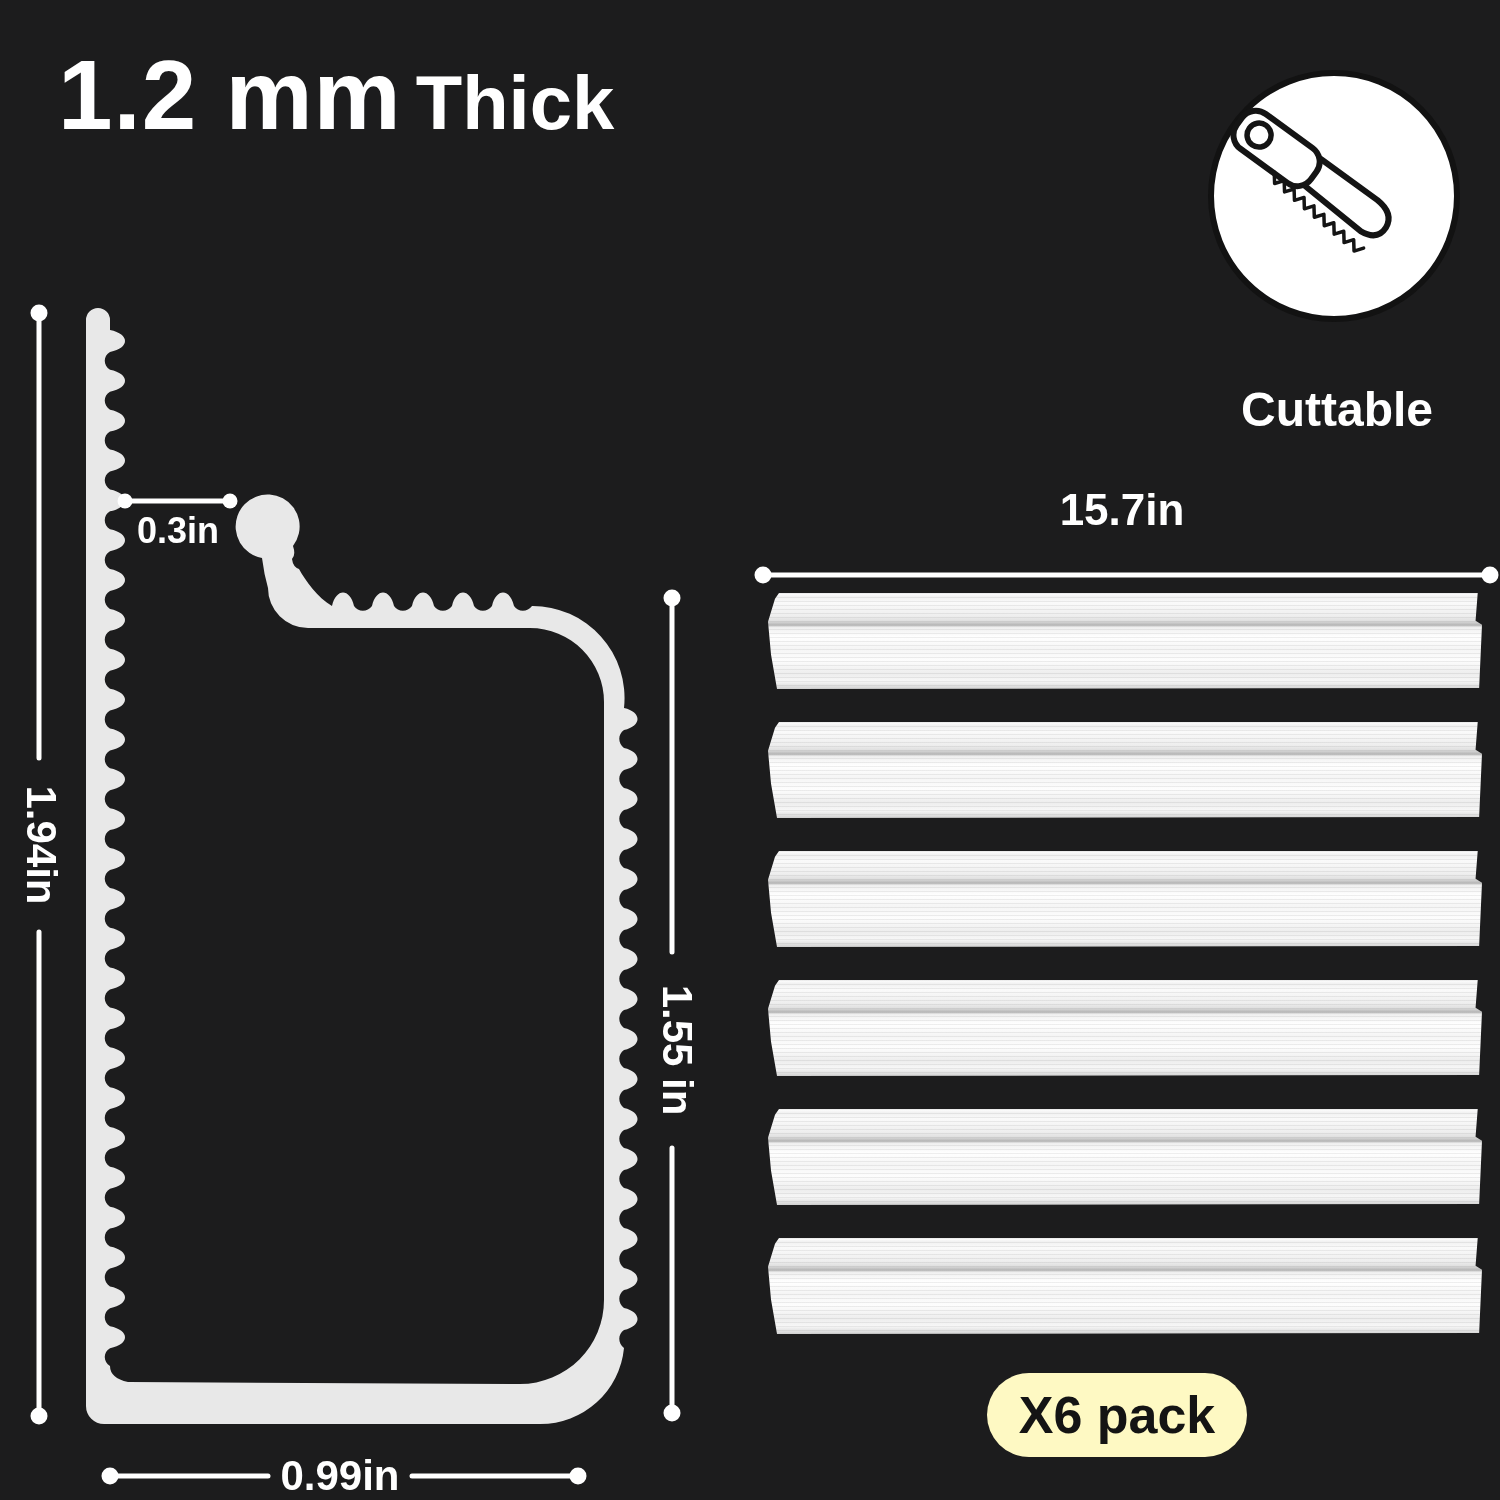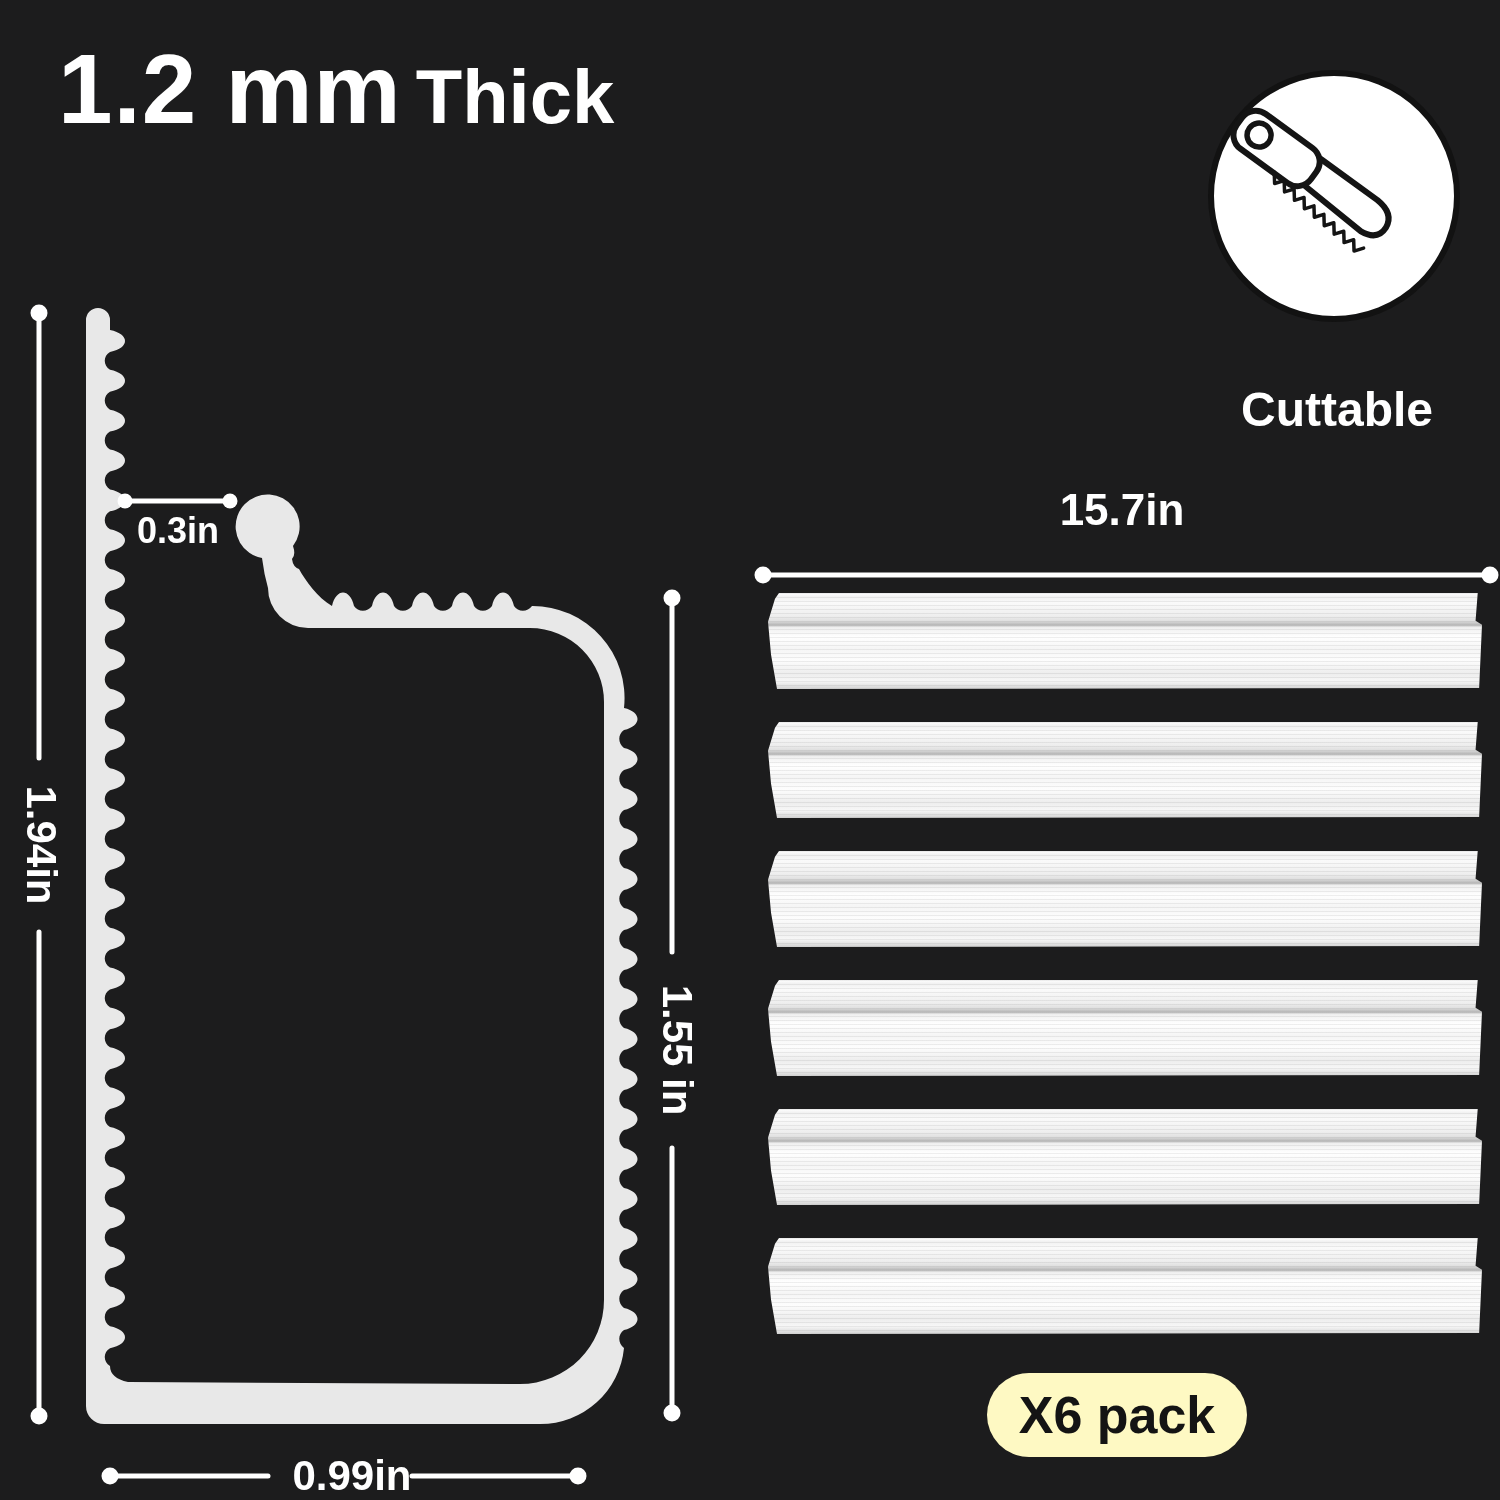--- a/index.html
+++ b/index.html
@@ -1,39 +1,39 @@
 <!DOCTYPE html>
 <html><head>
 <meta charset="utf-8">
 <style>
   html,body{margin:0;padding:0;background:#1c1c1d;}
   body{width:1500px;height:1500px;position:relative;overflow:hidden;
        font-family:"Liberation Sans",sans-serif;color:#fff;}
   .abs{position:absolute;}
 
   
-  .title-block{left:58px;top:40px;line-height:1;}
+  .title-block{left:58px;top:46px;line-height:1;}
   .title-size{font-size:98px;font-weight:700;letter-spacing:1px;}
   .title-thick{font-size:76px;font-weight:700;margin-left:14px;}
   .title-line2{font-size:82px;font-weight:700;margin-top:14px;letter-spacing:1px;}
 
   
   .cut-circle{left:1208px;top:70px;width:252px;height:252px;border-radius:50%;
               background:#fff;border:6px solid #121212;box-sizing:border-box;}
   .cut-label{left:1337px;top:358px;transform:translateX(-50%);
              font-size:48px;font-weight:700;margin-top:24px;}
 
   
   .dim{font-weight:700;white-space:nowrap;}
   .dim-h{transform:translate(-50%,-50%);text-align:right;}
   .dim-v{transform:translate(-50%,-50%) rotate(90deg);}
   .lbl-gap{left:178px;top:531px;font-size:36px;}
   .lbl-height{left:41px;top:845px;font-size:42px;}
   .lbl-side{left:677px;top:1050px;font-size:42px;}
-  .lbl-width{left:352px;top:1476px;font-size:42px;}
+  .lbl-width{left:340px;top:1476px;font-size:42px;}
   .lbl-length{left:1122px;top:510px;font-size:44px;}
 
   
   .strip{position:absolute;left:768px;width:714px;height:96px;
     background:
       repeating-linear-gradient(to bottom, rgba(90,90,90,.10) 0 1px, rgba(255,255,255,0) 1px 4px),
       linear-gradient(to bottom,
         #ffffff 0%, #f1f1f1 4%, #fafafa 10%, #eeeeee 24%, #e0e0e0 29%,
         #c7c7c7 31.5%, #b9b9b9 33%, #f0f0f0 36%, #ffffff 46%, #f5f5f5 58%,
         #fdfdfd 70%, #ededed 84%, #f7f7f7 92%, #dcdcdc 98%, #cfcfcf 100%);

